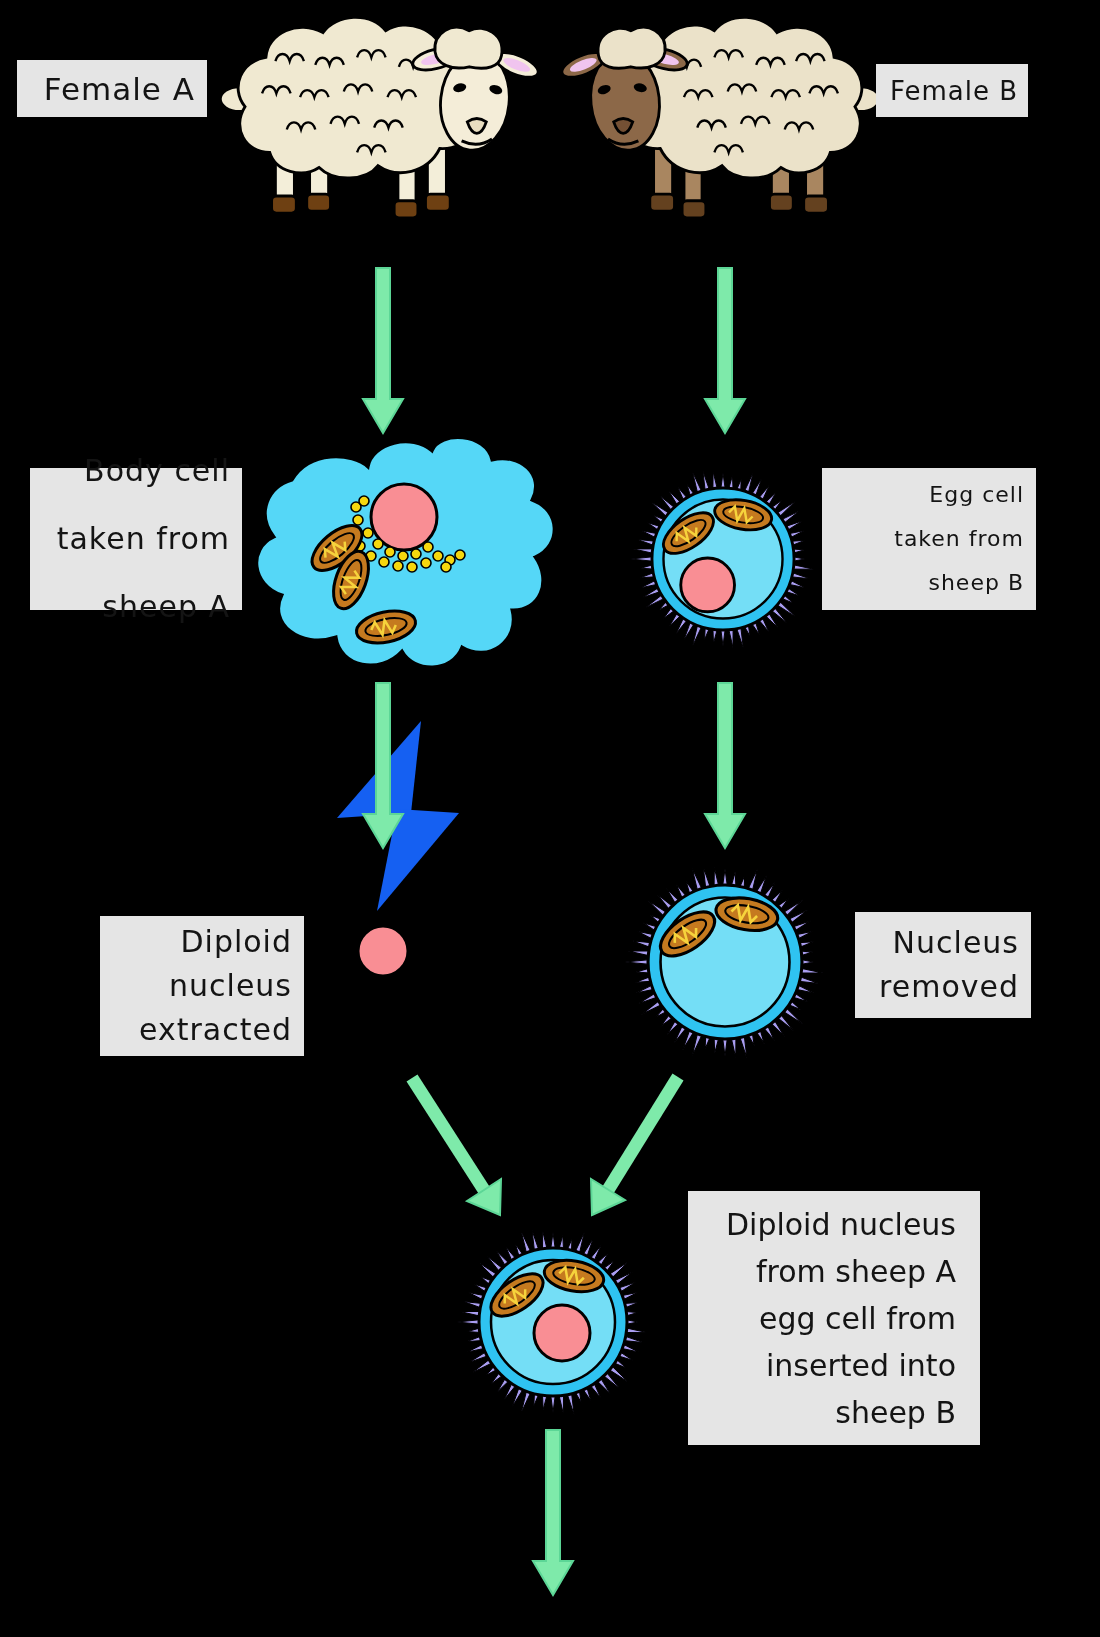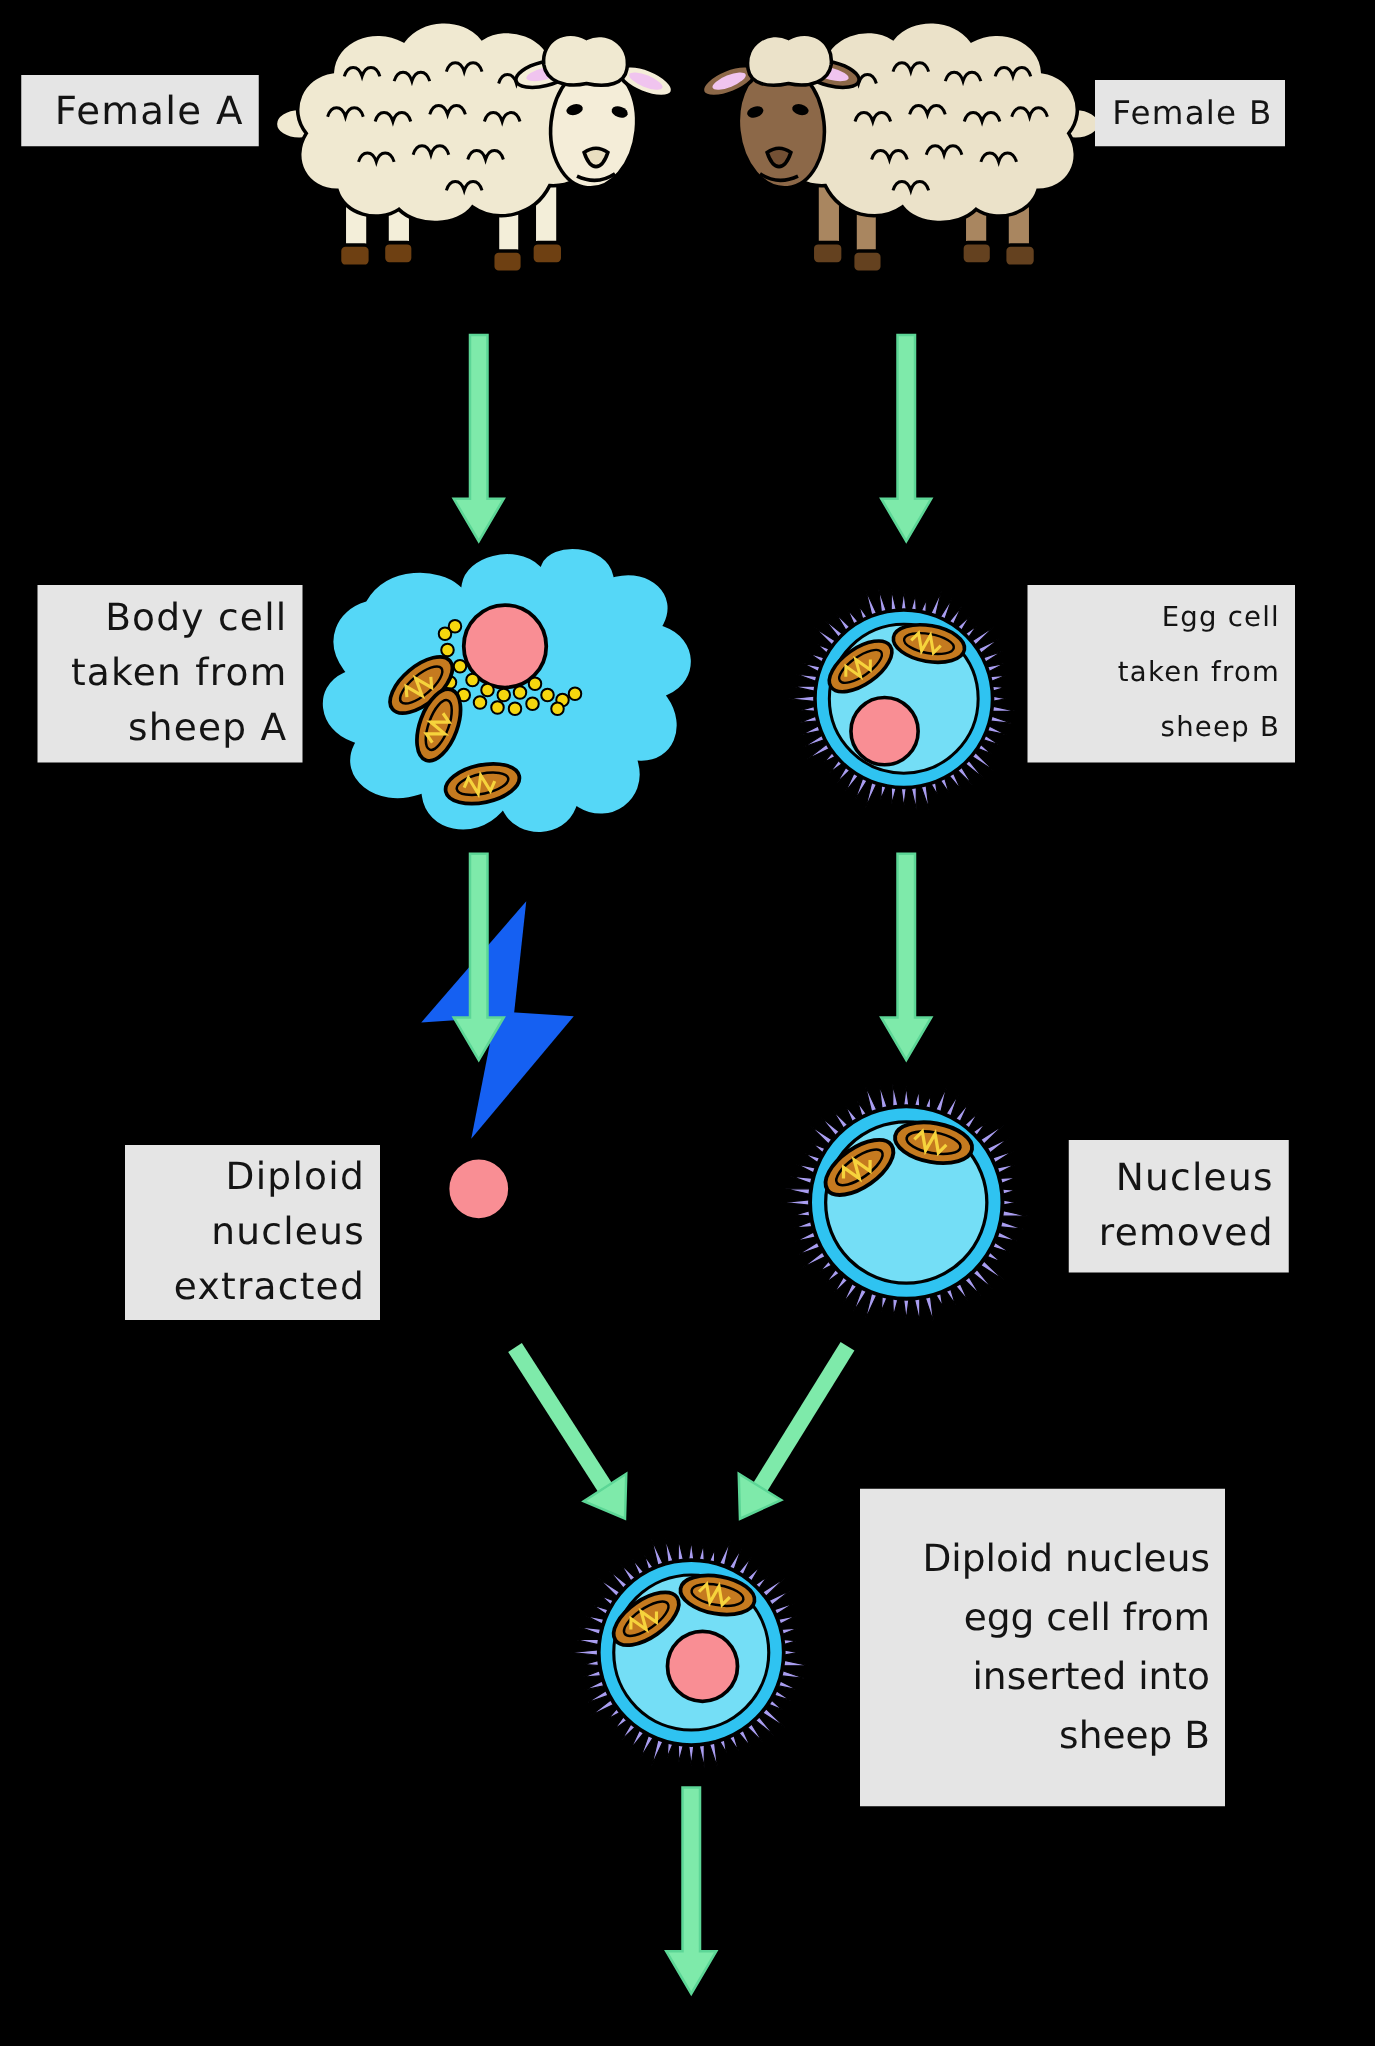--- a/index.html
+++ b/index.html
@@ -359,21 +359,21 @@
   </svg>
 
   <div class="label" style="left:17px;top:60px;width:190px;height:57px;font-size:31px;padding:0 12px;">
     <div class="line">Female A</div>
   </div>
 
   <div class="label" style="left:876px;top:64px;width:152px;height:53px;font-size:26px;padding:0 10px;">
     <div class="line">Female B</div>
   </div>
 
-  <div class="label" style="left:30px;top:468px;width:212px;height:142px;font-size:30px;line-height:44px;padding:0 12px;">
+  <div class="label" style="left:30px;top:468px;width:212px;height:142px;font-size:30px;line-height:44px;padding:0 12px;gap:24px;">
     <div class="line">Body cell</div>
     <div class="line">taken from</div>
     <div class="line">sheep A</div>
   </div>
 
   <div class="label" style="left:822px;top:468px;width:214px;height:142px;font-size:22px;line-height:44px;padding:0 12px;">
     <div class="line">Egg cell</div>
     <div class="line">taken from</div>
     <div class="line">sheep B</div>
   </div>
@@ -382,20 +382,21 @@
     <div class="line">Diploid</div>
     <div class="line">nucleus</div>
     <div class="line">extracted</div>
   </div>
 
   <div class="label" style="left:855px;top:912px;width:176px;height:106px;font-size:30px;line-height:44px;padding:0 12px;">
     <div class="line">Nucleus</div>
     <div class="line">removed</div>
   </div>
 
-  <div class="label" style="left:688px;top:1191px;width:292px;height:254px;font-size:30px;line-height:47px;padding:0 12px;letter-spacing:0;">
+  <div class="label" style="left:688px;top:1191px;width:292px;height:254px;font-size:30px;line-height:47px;padding:0 24px;letter-spacing:0;">
     <div class="line">Diploid nucleus</div>
+    <div class="line">from sheep A</div>
     <div class="line">egg cell from</div>
     <div class="line">inserted into</div>
     <div class="line">sheep B</div>
   </div>
 
 </div>
 
 </body></html>

